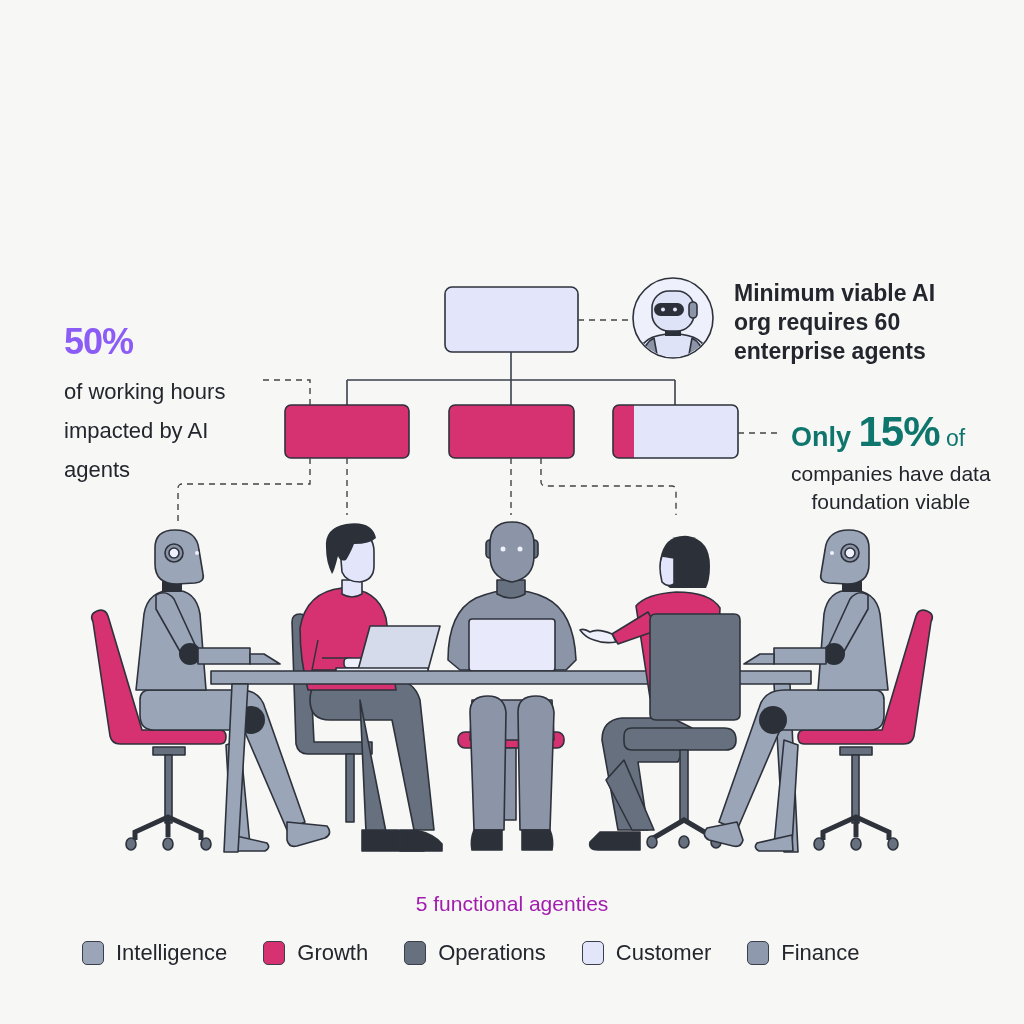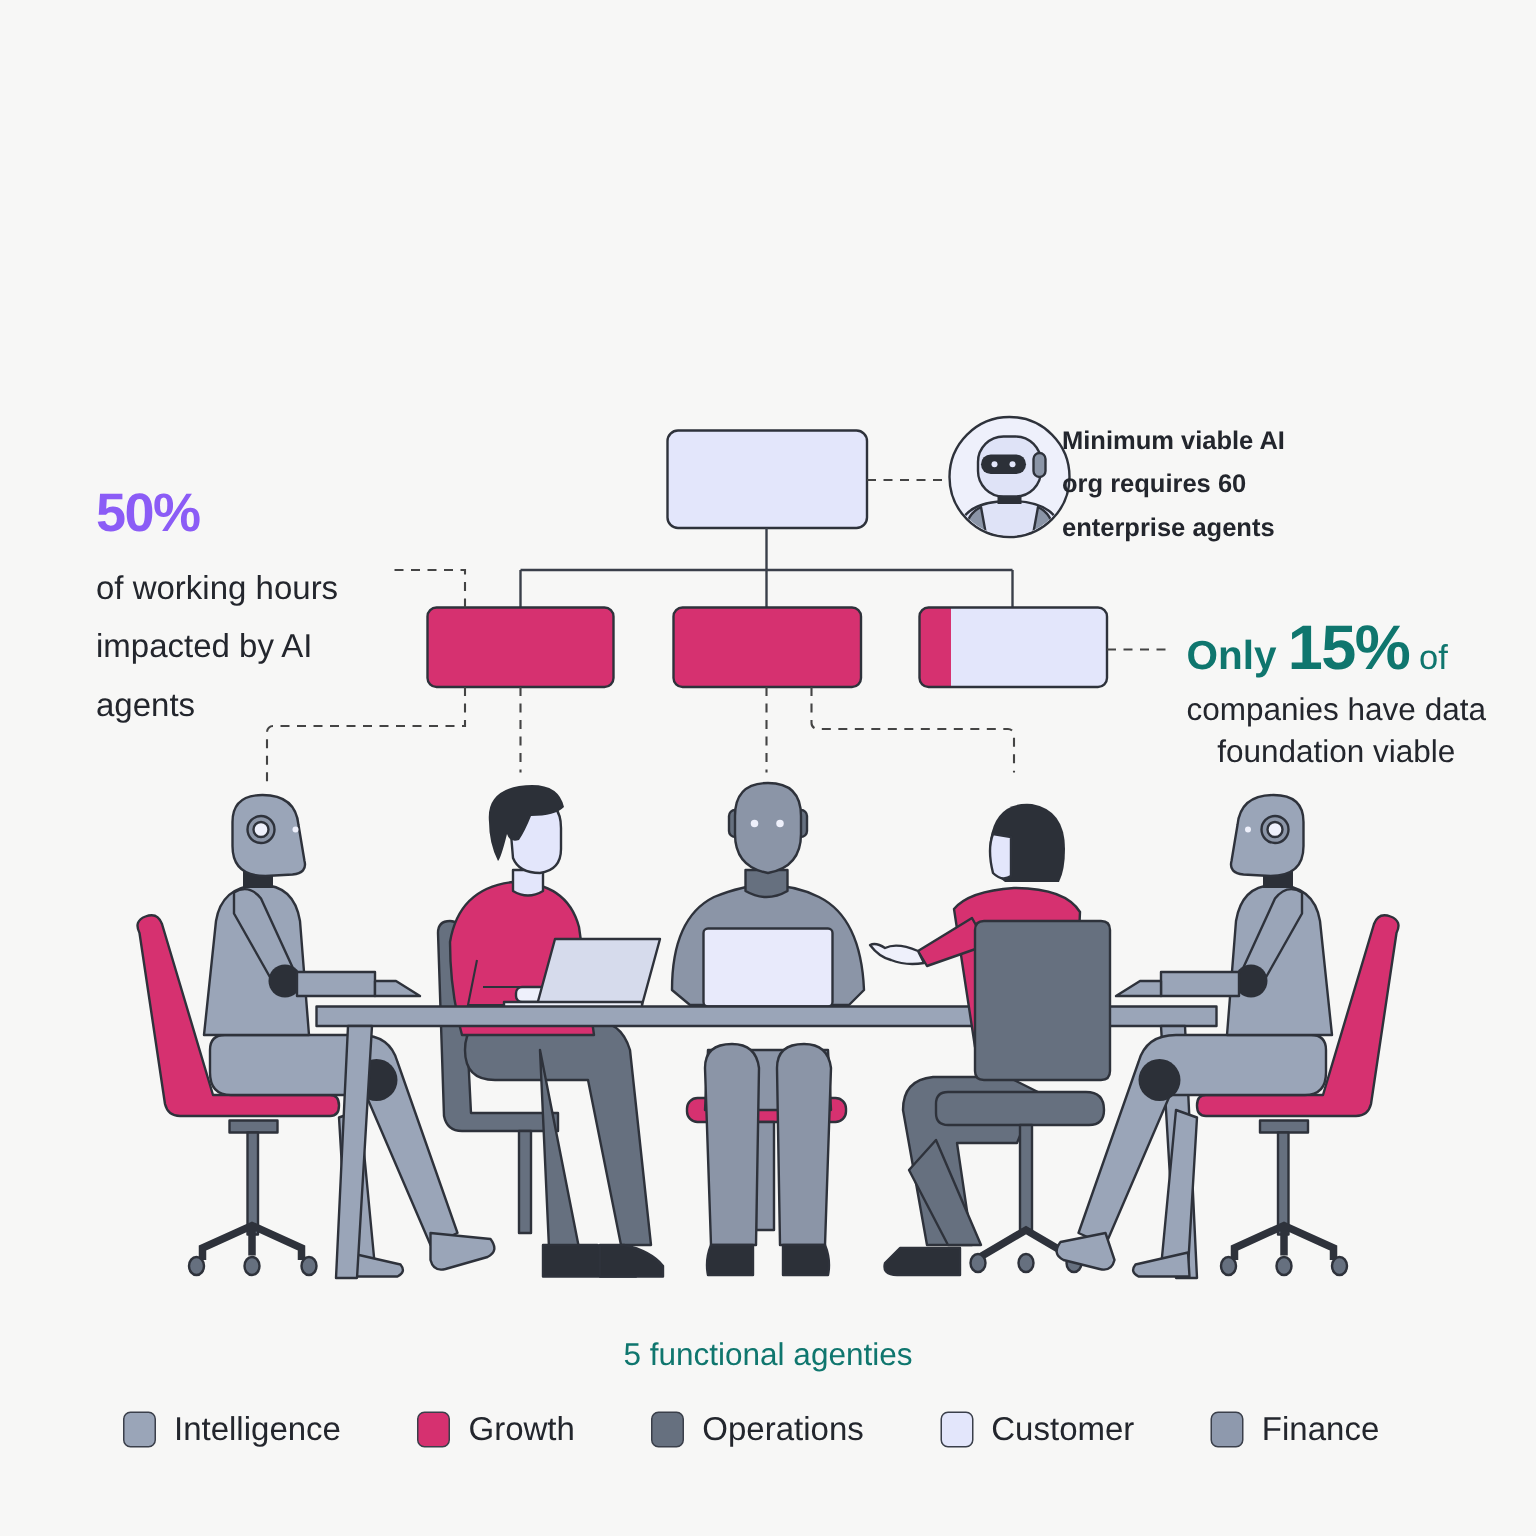--- a/index.html
+++ b/index.html
@@ -9,28 +9,28 @@
       position: relative;
       overflow: hidden;
       font-family: "Liberation Sans", "DejaVu Sans", sans-serif;
       color: #23262d;
     }
     .scene { position: absolute; left: 0; top: 0; width: 1024px; height: 1024px; }
     .stat { position: absolute; color: #23262d; }
     .stat-left { left: 64px; top: 318px; }
     .stat-left .big { font-size: 36px; font-weight: 700; letter-spacing: -1px; line-height: 48px; color: #8b5cf6; }
     .stat-left .small { font-size: 22px; line-height: 27px; margin-top: 12px; }
-    .stat-top { left: 708px; top: 279px; font-size: 17px; font-weight: 700; line-height: 29px; color: #23262d; }
+    .stat-top { left: 734px; top: 279px; font-size: 23px; font-weight: 700; line-height: 29px; color: #23262d; }
     .stat-right { left: 791px; top: 410px; }
     .stat-right .line1 { font-size: 27px; font-weight: 700; line-height: 44px; color: #0f766e; }
     .stat-right .line1 .pct { font-size: 42px; letter-spacing: -1px; }
     .stat-right .line1 .of { font-size: 23px; font-weight: 400; }
     .stat-right .small { font-size: 21px; line-height: 28px; white-space: nowrap; text-align: center; }
-    .legend-title { position: absolute; left: 0; width: 1024px; top: 892px; text-align: center; font-size: 21px; color: #0f766e; }
-    .legend { position: absolute; left: 82px; top: 940px; display: flex; gap: 15px; }
+    .legend-title { position: absolute; left: 0; width: 1024px; top: 892px; text-align: center; font-size: 21px; color: #a21caf; }
+    .legend { position: absolute; left: 82px; top: 940px; display: flex; gap: 0; }
     .legend-item { display: flex; align-items: center; margin-right: 36px; }
     .swatch { width: 22px; height: 24px; border: 1.5px solid #3a3f4a; border-radius: 5px; margin-right: 12px; box-sizing: border-box; }
     .legend-label { font-size: 22px; color: #23262d; }
   </style>
 </head>
 <body>
 
 <svg class="scene" viewBox="0 0 1024 1024" xmlns="http://www.w3.org/2000/svg">
   <defs>
     <style>

